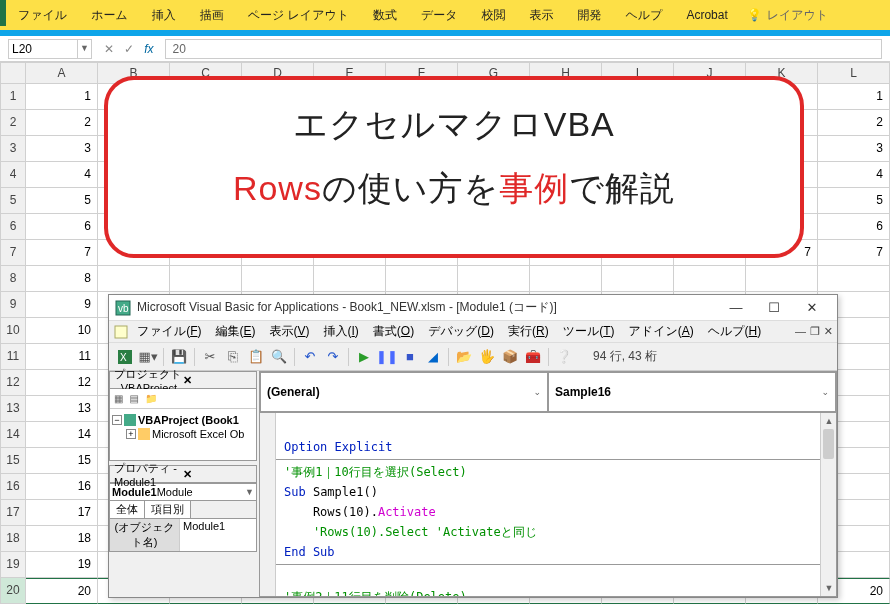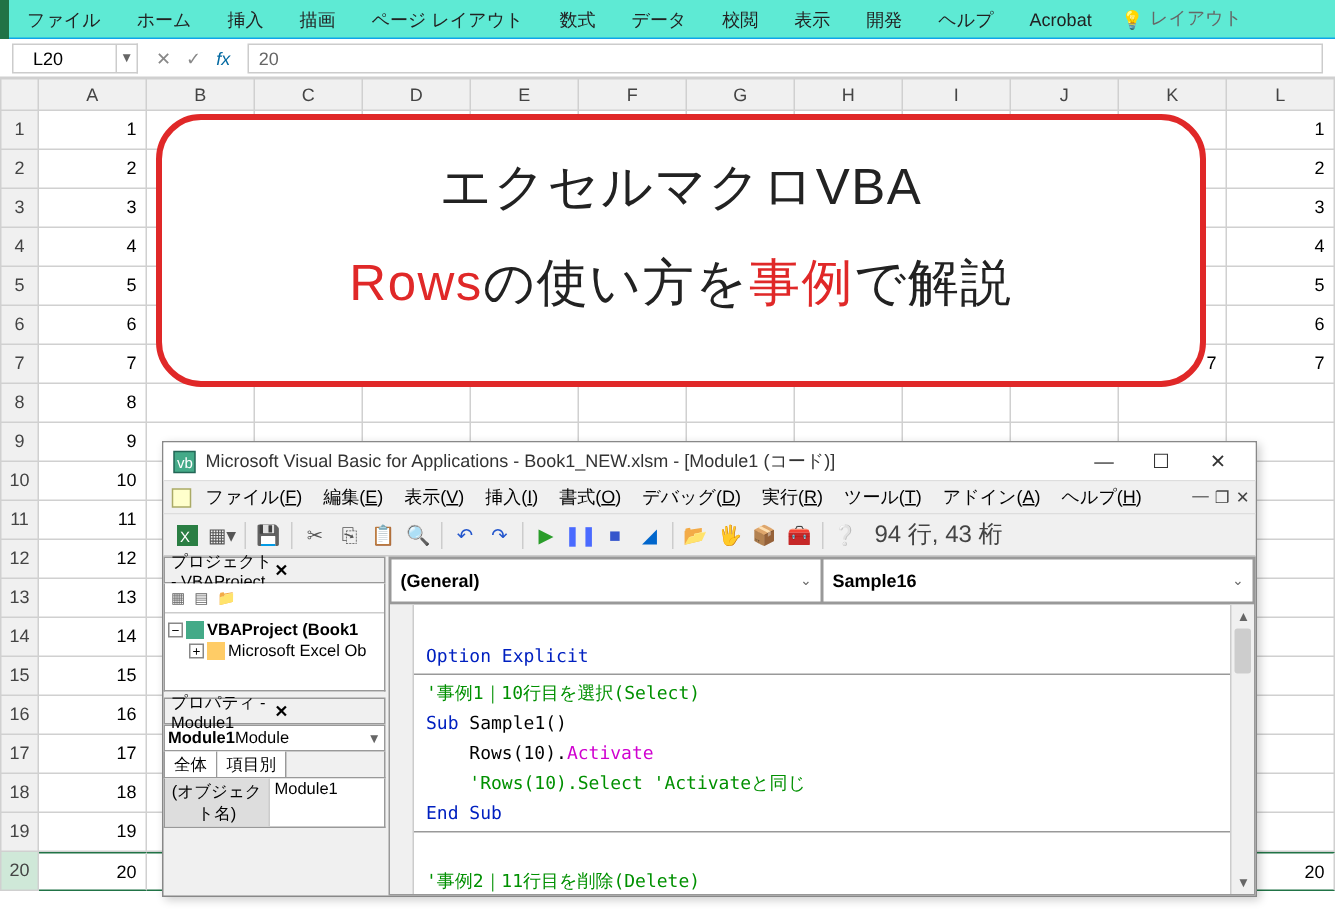--- a/index.html
+++ b/index.html
@@ -1,27 +1,27 @@
 <!DOCTYPE html>
 <html><head>
 <meta charset="utf-8">
 <style>
   * { margin: 0; padding: 0; box-sizing: border-box; }
   body { font-family: "Meiryo UI", "Yu Gothic UI", sans-serif; font-size: 12px; background: #fff; width: 890px; height: 614px; overflow: hidden; position: relative; }
   
   
-  .excel-ribbon { display: flex; align-items: center; background: #5eead4; height: 26px; border-bottom: 1px solid #0ea5e9; padding: 0 6px; }
+  .excel-ribbon { display: flex; align-items: center; background: #fde047; height: 36px; border-bottom: 6px solid #0ea5e9; padding: 0 6px; }
   .ribbon-tab { padding: 0 12px; height: 26px; line-height: 26px; cursor: pointer; color: #222; }
   .ribbon-search { margin-left: 8px; display: flex; align-items: center; color: #666; }
   .ribbon-search .bulb { margin-right: 4px; }
   .title-grad { position:absolute; top:0; left:0; width:6px; height:26px; background:#217346; }
   
   
   .namebox-row { display: flex; align-items: center; height: 26px; background: #fff; border-bottom: 1px solid #d0d0d0; padding: 4px 8px; }
-  .namebox { width: 70px; height: 20px; border: 1px solid #ccc; padding: 0 13px; line-height: 18px; font-size: 12px; }
+  .namebox { width: 70px; height: 20px; border: 1px solid #ccc; padding: 0 3px; line-height: 18px; font-size: 12px; }
   .namebox-caret { width: 14px; height: 20px; border: 1px solid #ccc; border-left: none; text-align: center; line-height: 16px; color: #666; font-size: 9px; }
   .fx-icons { display: flex; align-items: center; gap: 10px; margin: 0 12px; color: #888; }
   .fx-label { font-style: italic; color: #0369a1; }
   .formula-bar { flex: 1; border: 1px solid #ccc; height: 20px; padding: 0 6px; line-height: 18px; color: #666; }
   
   
   .grid-wrap { position: relative; }
   .col-headers { display: flex; height: 22px; }
   .corner { width: 28px; background: #f0f0f0; border: 1px solid #d0d0d0; }
   .ch { flex: 0 0 72px; text-align: center; background: #f0f0f0; border: 1px solid #d0d0d0; border-left: none; line-height: 20px; color: #444; }
@@ -47,21 +47,21 @@
   .vbe-menu { height: 22px; display: flex; align-items: center; padding: 0 4px; background: #f0f0f0; border-bottom: 1px solid #ddd; gap: 2px;}
   .vbe-mi { padding: 0 6px; cursor: pointer; font-size: 12px;}
   .vbe-mi u { text-decoration: underline; }
   .vbe-mdi { margin-left: auto; display: flex; gap: 4px; font-size: 11px; color: #444;}
   .vbe-toolbar { height: 28px; display: flex; align-items: center; padding: 0 6px; gap: 3px; background: #f0f0f0; border-bottom: 1px solid #ccc; }
   .tb { width: 20px; height: 20px; display: flex; align-items: center; justify-content: center; color: #555; cursor: pointer; font-size: 13px;}
   .tb-sep { width: 1px; height: 18px; background: #ccc; margin: 0 2px; }
   .tb.play { color: #2a9d2a; }
   .tb.pause { color: #4a6aff; }
   .tb.stop { color: #3555cc; }
-  .tb-text { margin-left: 6px; color: #444; font-size: 16px;}
+  .tb-text { margin-left: 16px; color: #444; font-size: 12px;}
   
   .vbe-body { display: flex; height: calc(100% - 76px); }
   .vbe-left { width: 148px; display: flex; flex-direction: column; }
   .pane-title { height: 18px; background: #f0f0f0; border: 1px solid #999; display: flex; align-items: center; padding: 0 4px; font-size: 11px;}
   .pane-title span { flex: 1; }
   .pane-title .x { cursor: pointer; font-weight: bold; }
   .pane-body { border: 1px solid #999; border-top: none; background: #fff; font-size: 11px;}
   .proj-toolbar { height: 20px; border-bottom: 1px solid #ccc; display:flex; align-items:center; gap:6px; padding:0 4px; color:#666; font-size:10px;}
   .proj-tree { padding: 4px 2px; }
   .tree-row { display: flex; align-items: center; gap: 2px; white-space: nowrap; overflow: hidden; padding: 1px 0;}
@@ -73,21 +73,21 @@
   .prop-dd .car { margin-left:auto; font-size:9px; color:#666;}
   .prop-tabs { display: flex; border: 1px solid #999; border-top:none;}
   .prop-tab { padding: 1px 6px; font-size: 11px; border-right: 1px solid #999; background:#fff;}
   .prop-tab.active { background: #fff; }
   .prop-grid { border: 1px solid #999; border-top:none; background:#fff;}
   .prop-row { display: flex; font-size: 11px; }
   .prop-row div { padding: 1px 3px; text-align: center; }
   .prop-row .k { width: 70px; border-right: 1px solid #ccc; background:#ddd;}
   
   .vbe-main { flex: 1; display: flex; flex-direction: column; border: 1px solid #999; margin-left: 2px;}
-  .code-dd-row { display: flex; height: 30px; }
+  .code-dd-row { display: flex; height: 40px; }
   .code-dd { flex: 1; border: 1px solid #999; background: #fff; display: flex; align-items: center; padding: 0 6px; font-size: 12px;}
   .code-dd .b { font-weight: bold; }
   .code-dd .car { margin-left: auto; font-size: 9px; color: #666; }
   .code-area { flex: 1; background: #fff; border-top: 1px solid #999; position: relative; overflow: hidden;}
   .code-gutter { position:absolute; left:0; top:0; width:16px; height:100%; background:#f0f0f0; border-right:1px solid #ccc;}
   .code-lines { padding: 4px 4px 4px 24px; font-family: "MS Gothic", monospace; font-size: 12px; line-height: 20px; white-space: pre; }
   .c-blue { color: #0020c0; }
   .c-green { color: #009000; }
   .c-mag { color: #d000d0; }
   .c-black { color: #000; }

